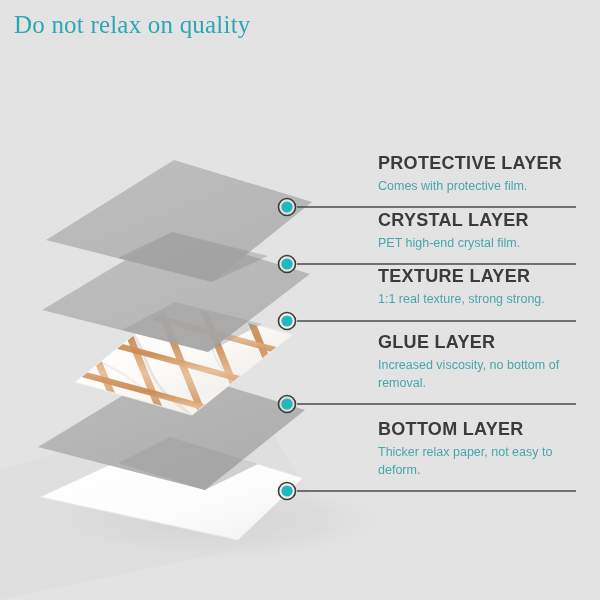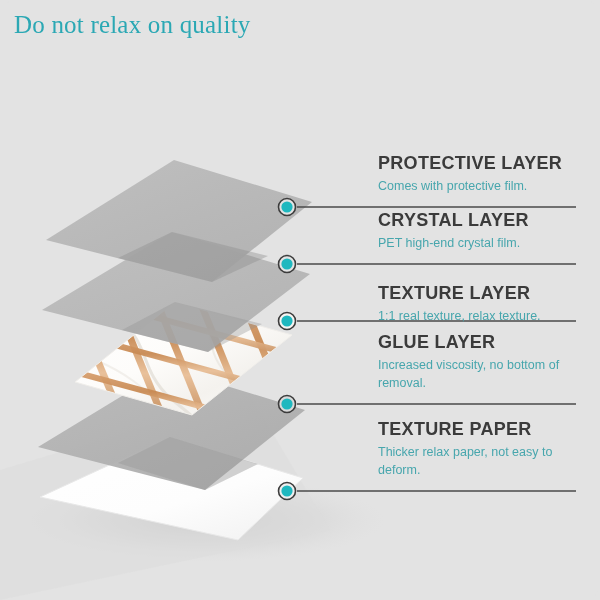--- a/index.html
+++ b/index.html
@@ -194,28 +194,28 @@
   <div class="callout" style="top:209px;">
     <div class="callout-heading">CRYSTAL LAYER</div>
     <div class="callout-desc">PET high-end crystal film.</div>
   </div>
 
   <div class="callout" style="top:152px;">
     <div class="callout-heading">PROTECTIVE LAYER</div>
     <div class="callout-desc">Comes with protective film.</div>
   </div>
 
-  <div class="callout" style="top:282px;">
+  <div class="callout" style="top:265px;">
     <div class="callout-heading">TEXTURE LAYER</div>
-    <div class="callout-desc">1:1 real texture, relax texture.</div>
+    <div class="callout-desc">1:1 real texture, strong strong.</div>
   </div>
 
   <div class="callout" style="top:331px;">
     <div class="callout-heading">GLUE LAYER</div>
     <div class="callout-desc">Increased viscosity, no bottom of removal.</div>
   </div>
 
   <div class="callout" style="top:418px;">
-    <div class="callout-heading">TEXTURE PAPER</div>
+    <div class="callout-heading">BOTTOM LAYER</div>
     <div class="callout-desc">Thicker relax paper, not easy to deform.</div>
   </div>
 
 </div>
 
 </body></html>

